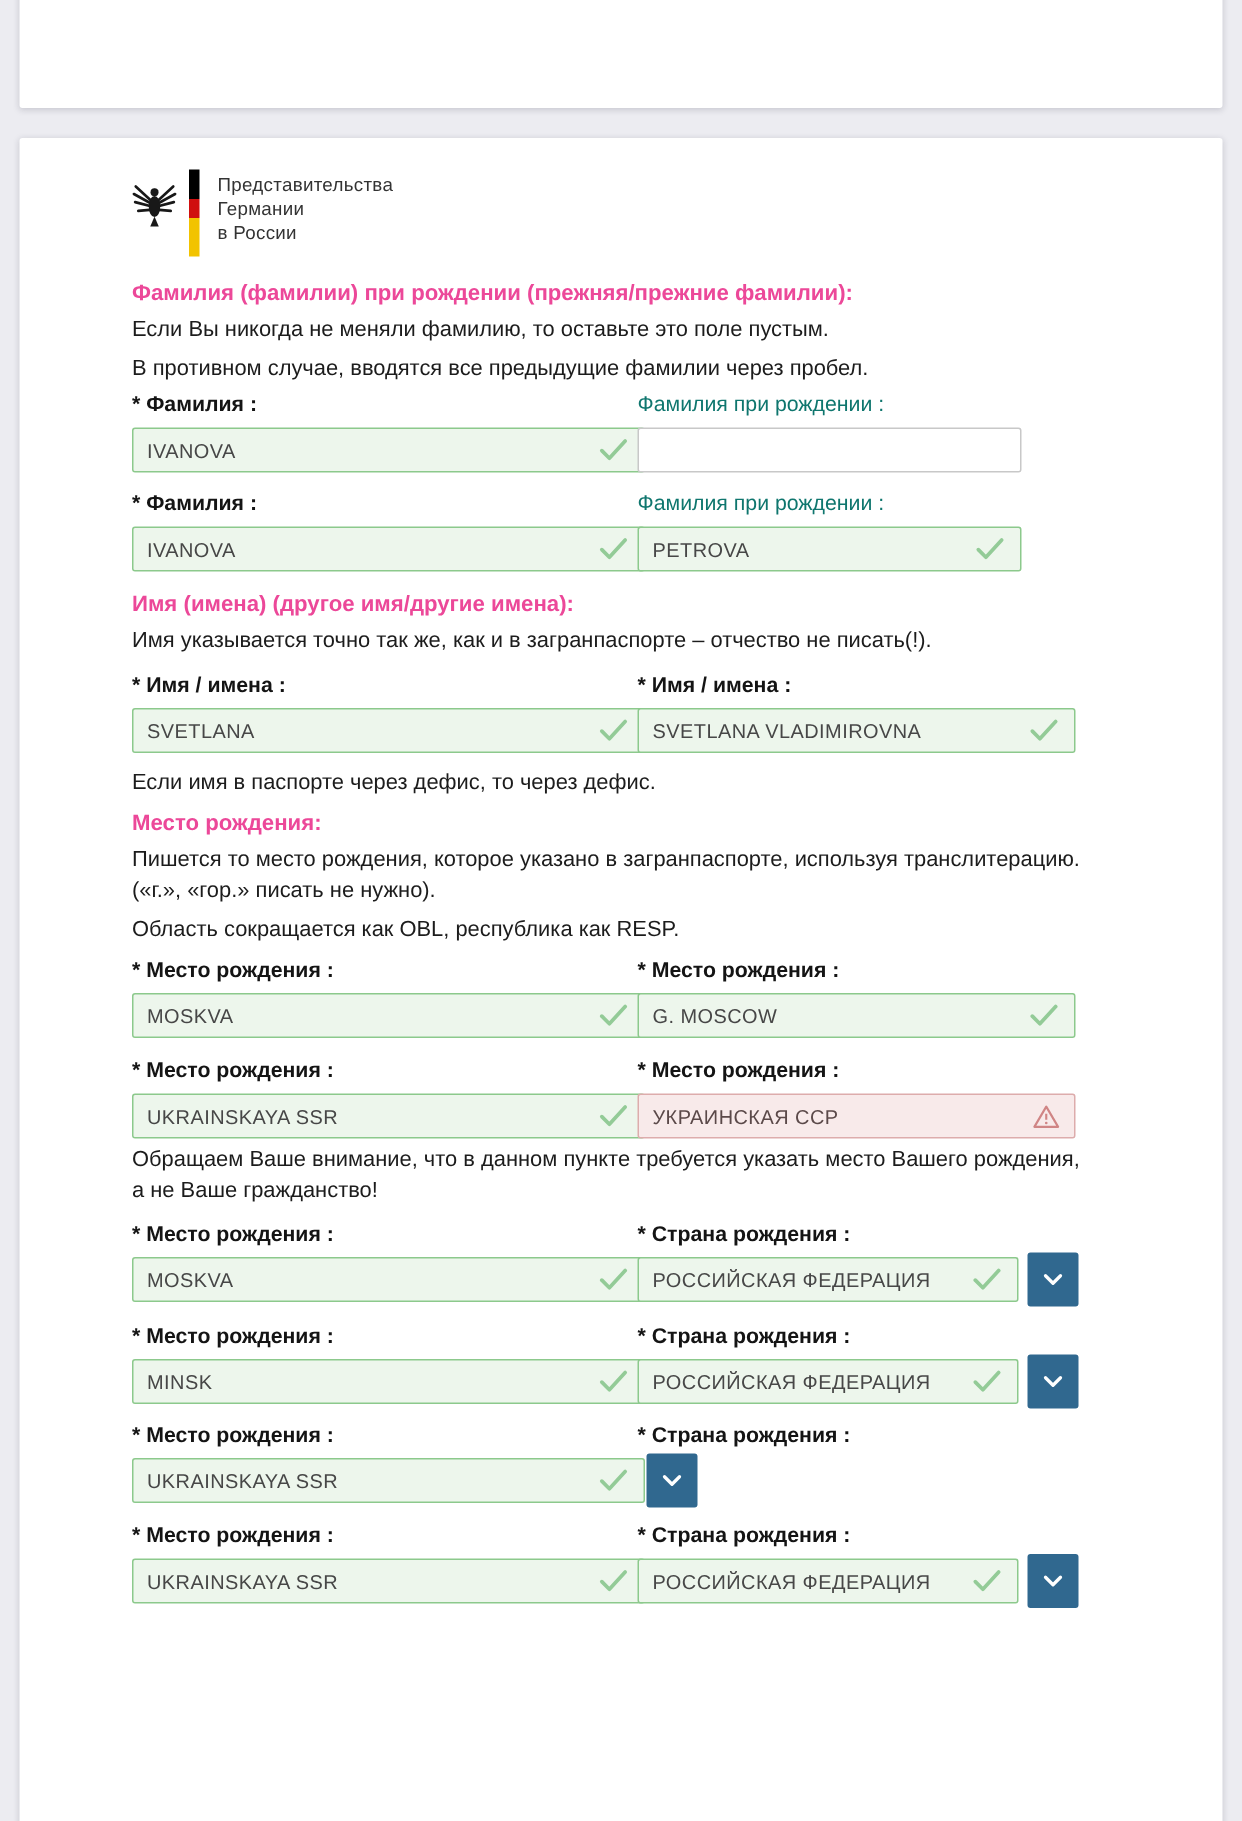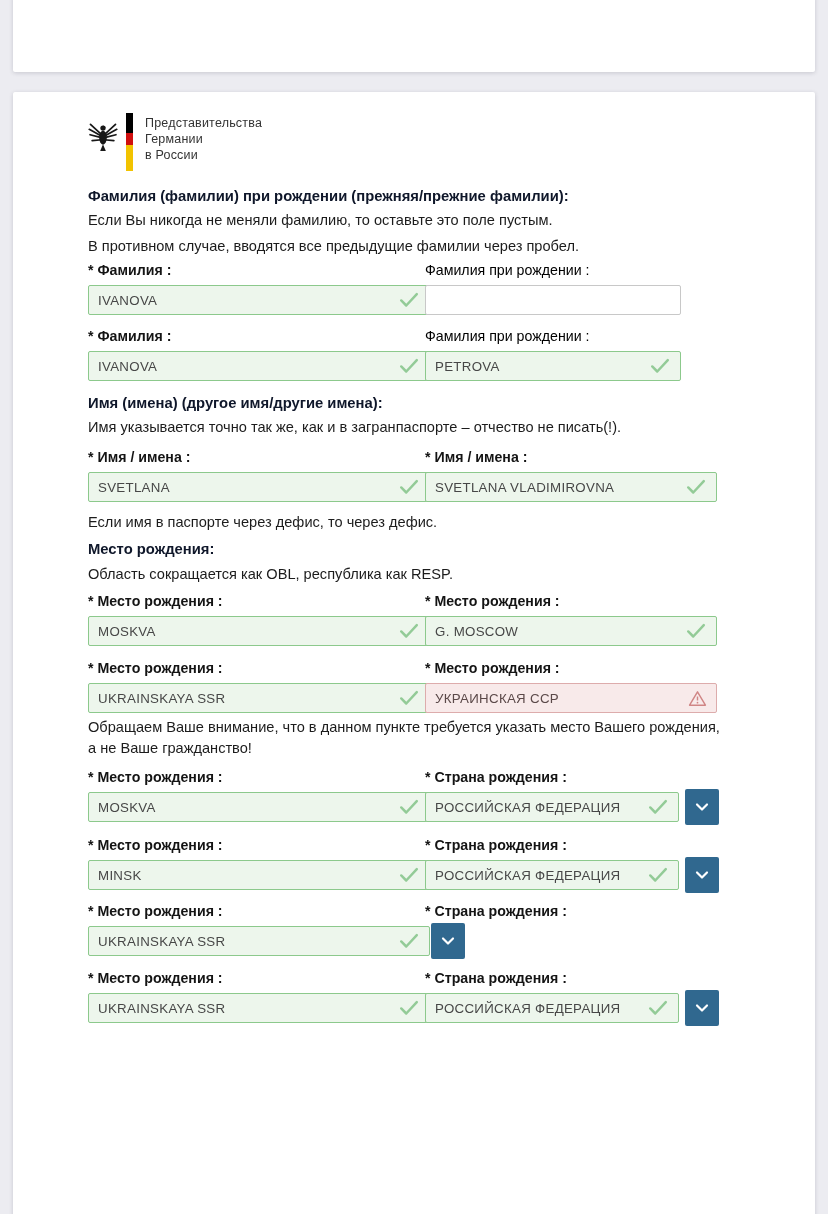--- a/index.html
+++ b/index.html
@@ -18,34 +18,34 @@
 
   
   .logo{display:flex;align-items:flex-start;height:60px;margin-top:2px;}
   .logo .eagle{width:30px;height:44px;margin-top:2px;}
   .logo .flagbar{
     width:7px;height:58px;margin:1px 12px 0 8px;
     background:linear-gradient(#000 0 34%,#d00f0f 34% 56%,#f2c300 56% 100%);
   }
   .logo .orgname{font-size:12.5px;line-height:16px;color:#333;padding-top:3px;letter-spacing:.2px;}
 
-  h3{font-size:14.8px;line-height:20px;margin:0;color:#0f172a;}
+  h3{font-size:14.8px;line-height:20px;margin:0;color:#ec4899;}
   p{font-size:14.6px;line-height:21px;margin:0;color:#1c1c1c;}
 
   .mt-h1{margin-top:14px;}  .mt-p1{margin-top:4px;}  .mt-p2{margin-top:5px;}
   .mt-r1{margin-top:4px;}   .mt-r2{margin-top:12px;} .mt-h2{margin-top:12px;}
   .mt-p3{margin-top:4px;}   .mt-r3{margin-top:10px;} .mt-note{margin-top:10px;}
   .mt-h3{margin-top:6px;}   .mt-p4{margin-top:4px;}  .mt-p5{margin-top:5px;}
   .mt-r4{margin-top:7px;}   .mt-r5{margin-top:13px;} .mt-h4{margin-top:14px;}
   .mt-p6{margin-top:4px;}   .mt-r6{margin-top:9px;}  .mt-r7{margin-top:14px;}
   .mt-r8{margin-top:12px;}  .mt-r9{margin-top:13px;}
 
   .frow{display:grid;grid-template-columns:284px 307px;column-gap:53px;}
   .lbl{font-size:14.2px;font-weight:700;color:#141414;height:18px;line-height:18px;margin-bottom:6px;}
-  .lbl.plain{font-weight:400;color:#000000;}
+  .lbl.plain{font-weight:400;color:#0f766e;}
 
   .iw{position:relative;height:30px;}
   .iw.w-left{width:342px;}
   .iw.w-right{width:256px;}
   .iw.w-wide{width:292px;}
 
   .input{
     box-sizing:border-box;height:30px;width:100%;
     display:flex;align-items:center;padding:0 9px;
     font-size:13.3px;letter-spacing:.3px;color:#474747;
@@ -202,20 +202,21 @@
               <use href="#svg-x"></use>
             </svg>
           </span>
       </div>
     </div>
   </div>
 
   <p class="mt-note">Если имя в паспорте через дефис, то через дефис.</p>
 
   <h3 class="mt-h3">Место рождения:</h3>
+  <p class="mt-p4">Пишется то место рождения, которое указано в загранпаспорте, используя транслитерацию. («г.», «гор.» писать не нужно).</p>
   <p class="mt-p5">Область сокращается как OBL, республика как RESP.</p>
 
   <div class="frow mt-r4">
     <div>
       <div class="lbl">* Место рождения :</div>
       <div class="iw w-left">
         <div class="input">
           <span>MOSKVA</span>
           <span class="check">
               <svg width="22" height="22" viewBox="0 0 24 24">

